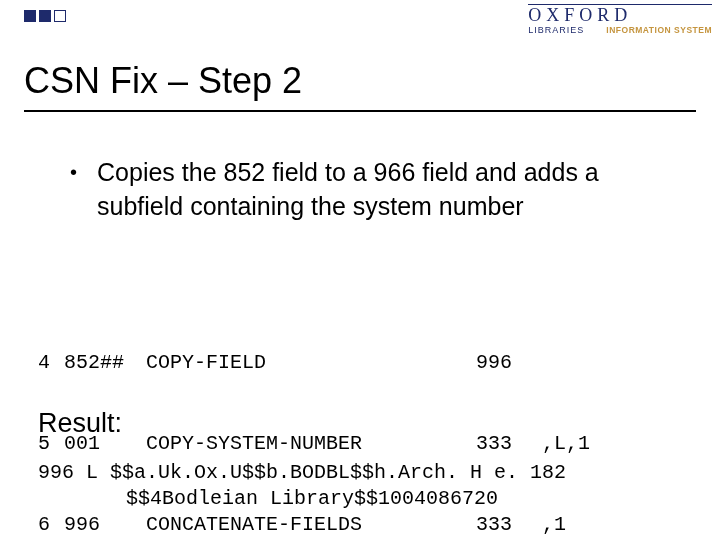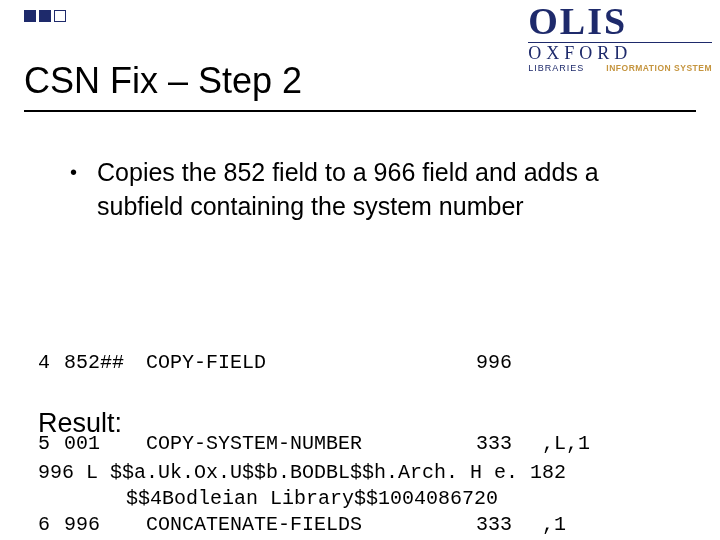--- a/index.html
+++ b/index.html
@@ -130,21 +130,20 @@
 </head>
 <body>
 
 <div class="top-squares">
   <div class="sq filled"></div>
   <div class="sq filled"></div>
   <div class="sq empty"></div>
 </div>
 
 <div class="logo">
-  <div class="olis">OLIS</div>
   <div class="oxford">OXFORD</div>
   <div class="subtitle-row">
     <span class="lib">LIBRARIES</span>
     <span class="info">INFORMATION SYSTEM</span>
   </div>
 </div>
 
 <div class="slide-title">CSN Fix – Step 2</div>
 <div class="slide-title-underline"></div>
 

